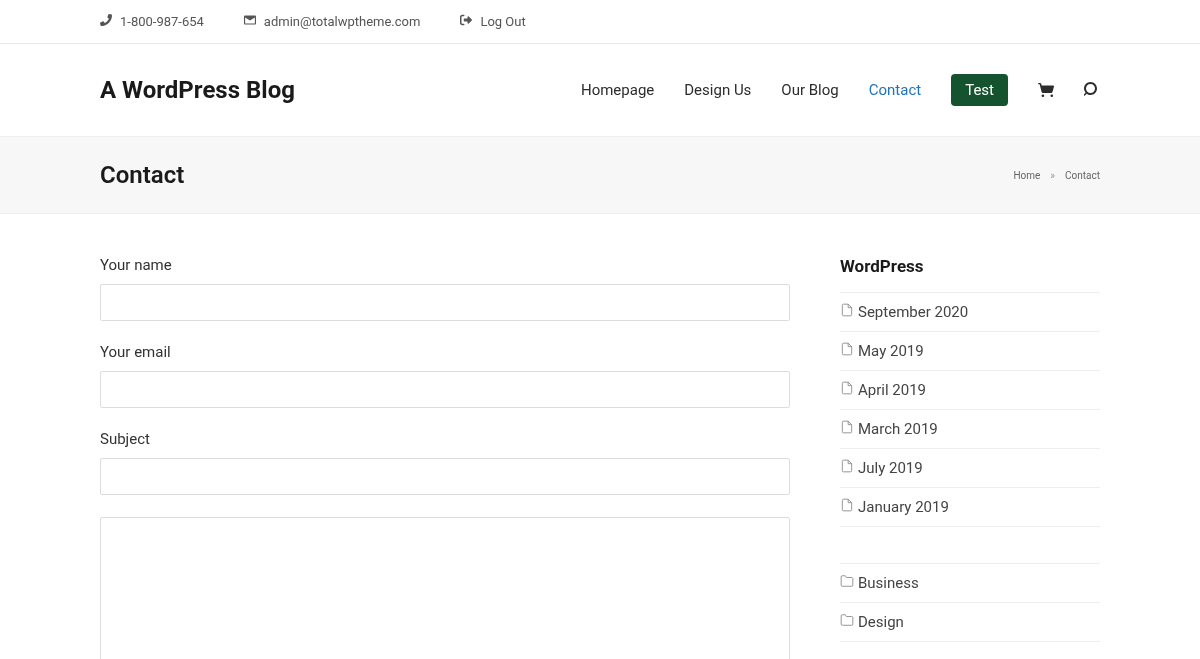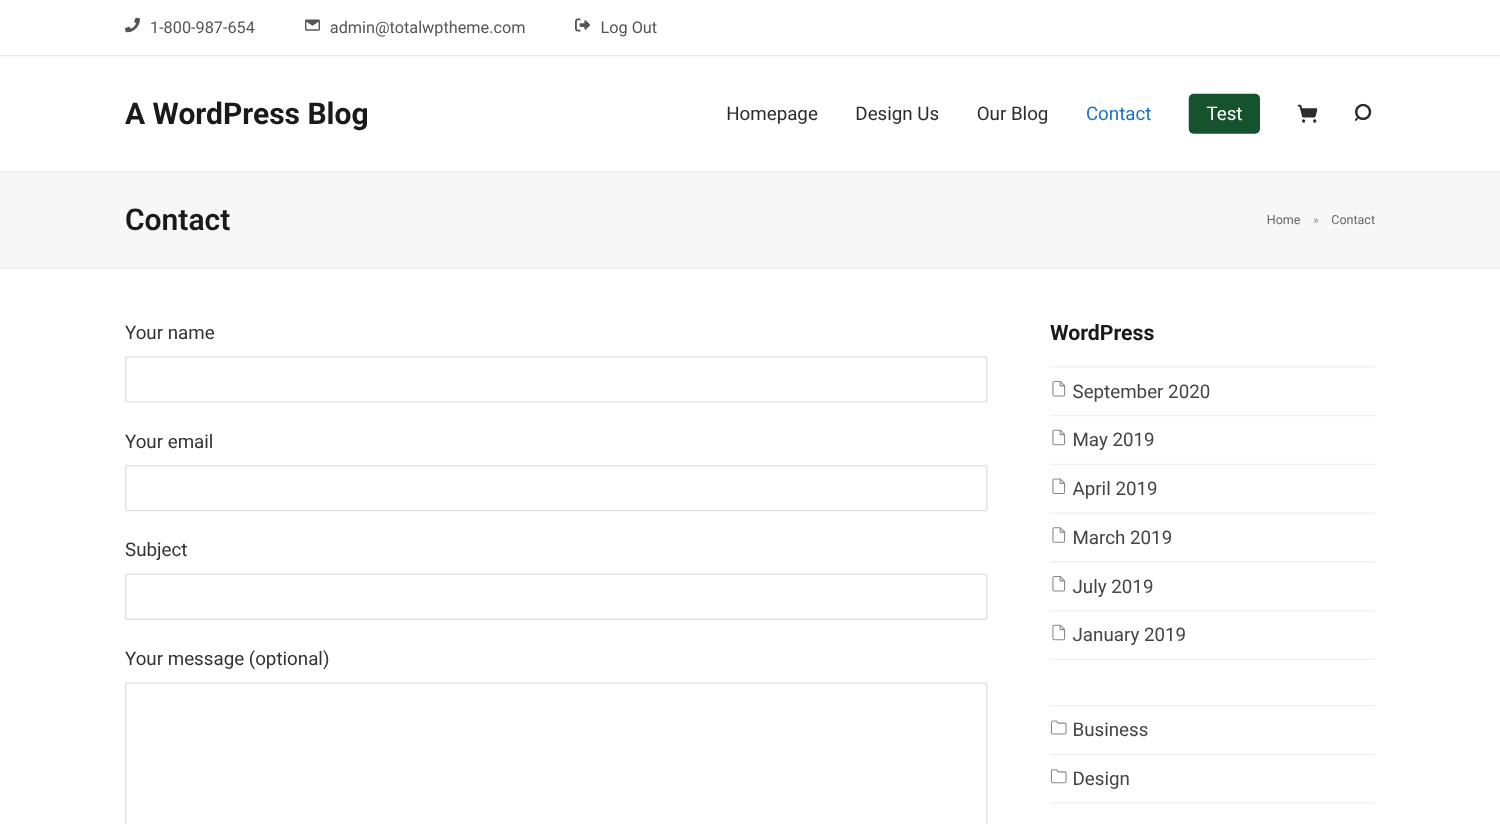--- a/index.html
+++ b/index.html
@@ -177,21 +177,20 @@
       </div>
       <div class="field">
         <label class="field-label">Your email</label>
         <input class="input" type="text" style="">
       </div>
       <div class="field">
         <label class="field-label">Subject</label>
         <input class="input" type="text" style="">
       </div>
       <div class="field">
-        <label class="field-label">Your message (optional)</label>
         <textarea class="input" style=""></textarea>
       </div>
     </div>
 
     <aside class="sidebar">
       <div class="widget">
         <h3 class="widget-title">WordPress</h3>
         <ul class="widget-list">
           <li>
             <span><svg viewBox="0 0 24 24">

